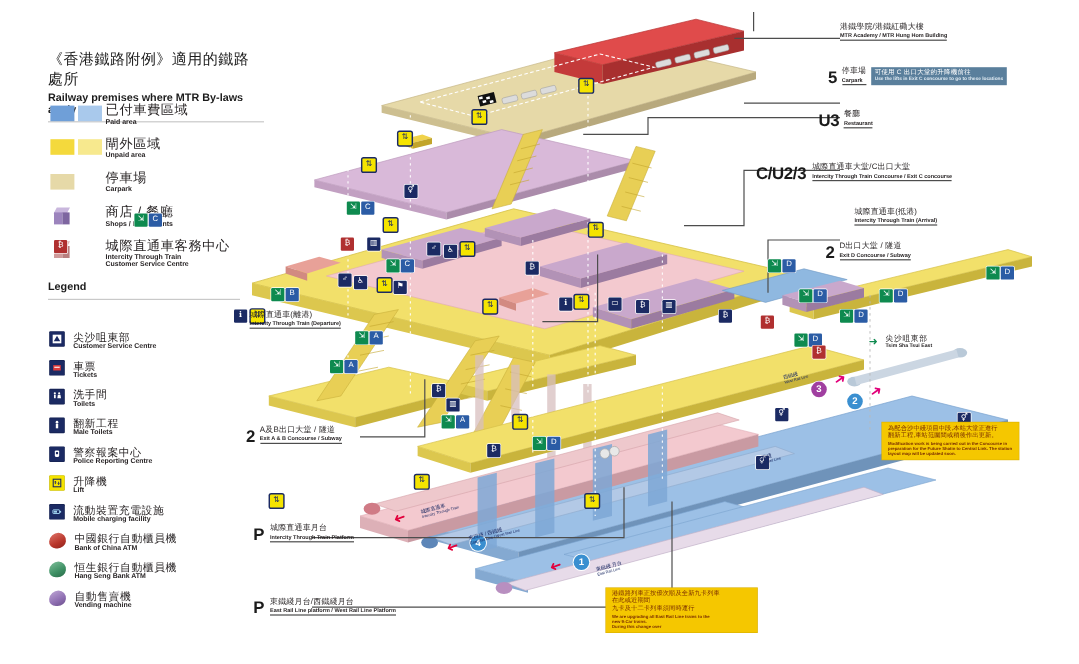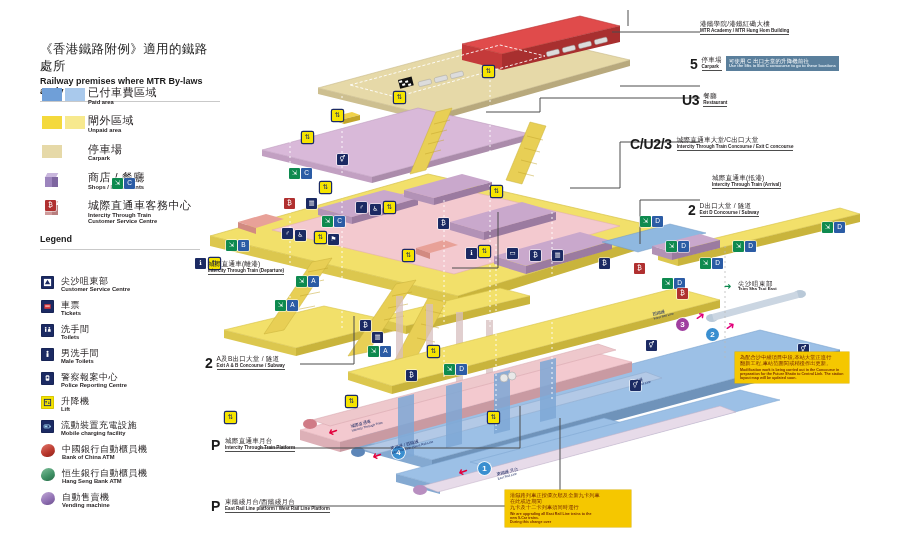--- a/index.html
+++ b/index.html
@@ -213,21 +213,21 @@
     </div>
 
     <div class="legend-item">
       <span class="ico ico-navy">
         <svg width="9" height="9" viewBox="0 0 10 10">
           <circle cx="5" cy="2" r="1.2" fill="#fff"></circle>
             <rect x="3.9" y="3.5" width="2.2" height="4.2" fill="#fff"></rect>
         </svg>
       </span>
       <span>
-        <span class="zh" style="display:block">男洗手間</span>
+        <span class="zh" style="display:block">翻新工程</span>
         <span class="en" style="display:block">Male Toilets</span>
       </span>
     </div>
 
 
     <div class="legend-item">
       <span class="ico ico-navy">
         <svg width="9" height="9" viewBox="0 0 10 10">
           <rect x="3" y="1.5" width="4" height="6" rx="1" fill="#fff"></rect>
             <rect x="4" y="3" width="2" height="2" fill="#1b2a63"></rect>

